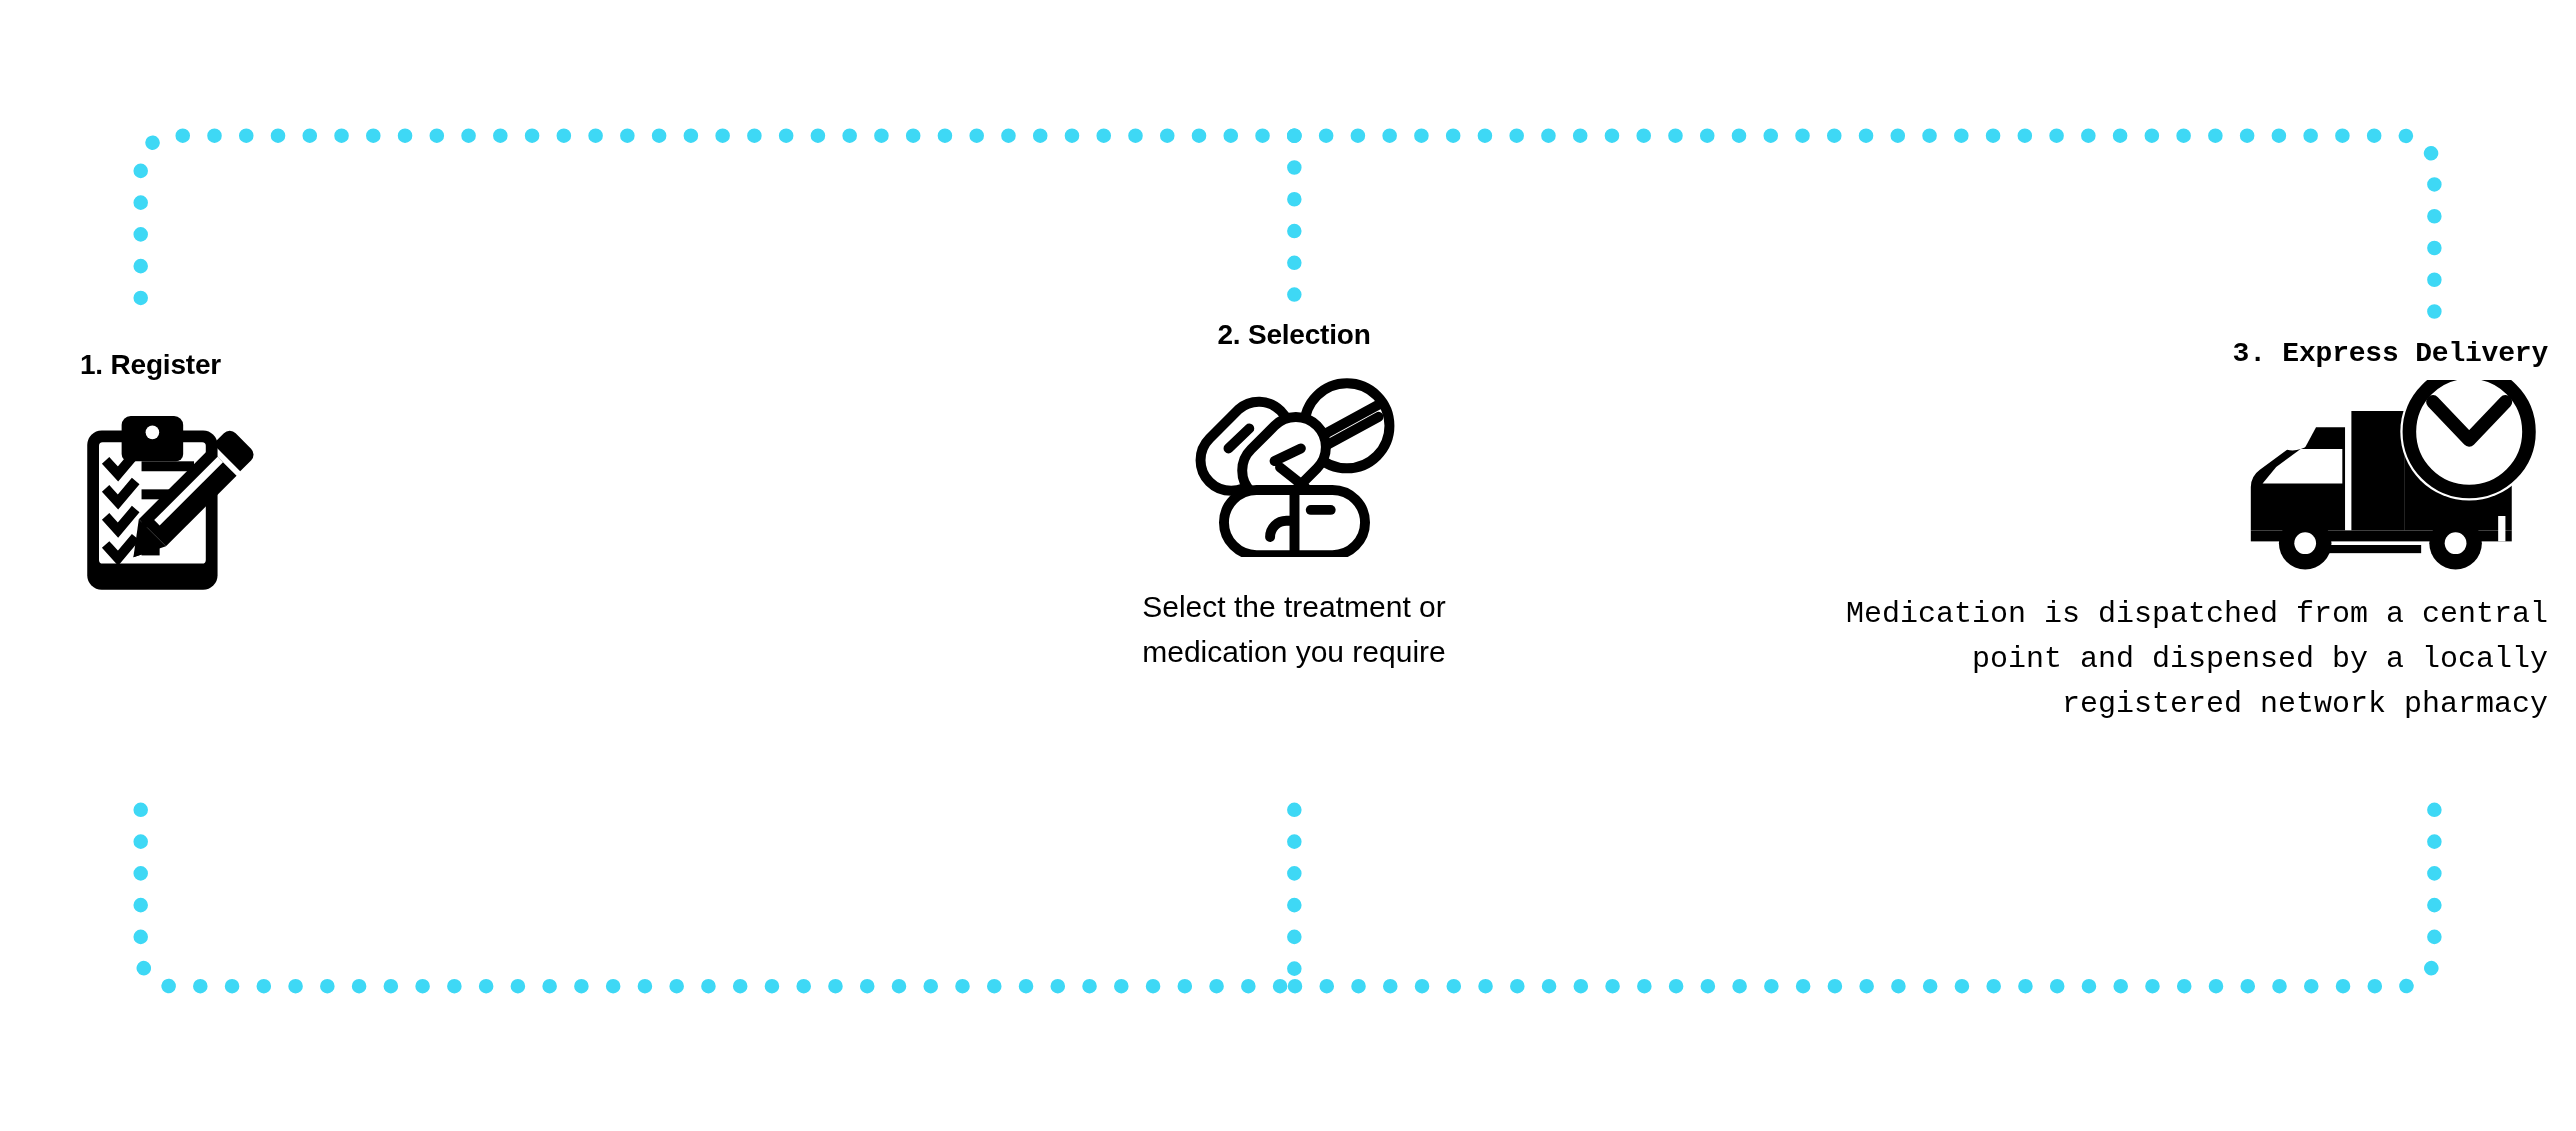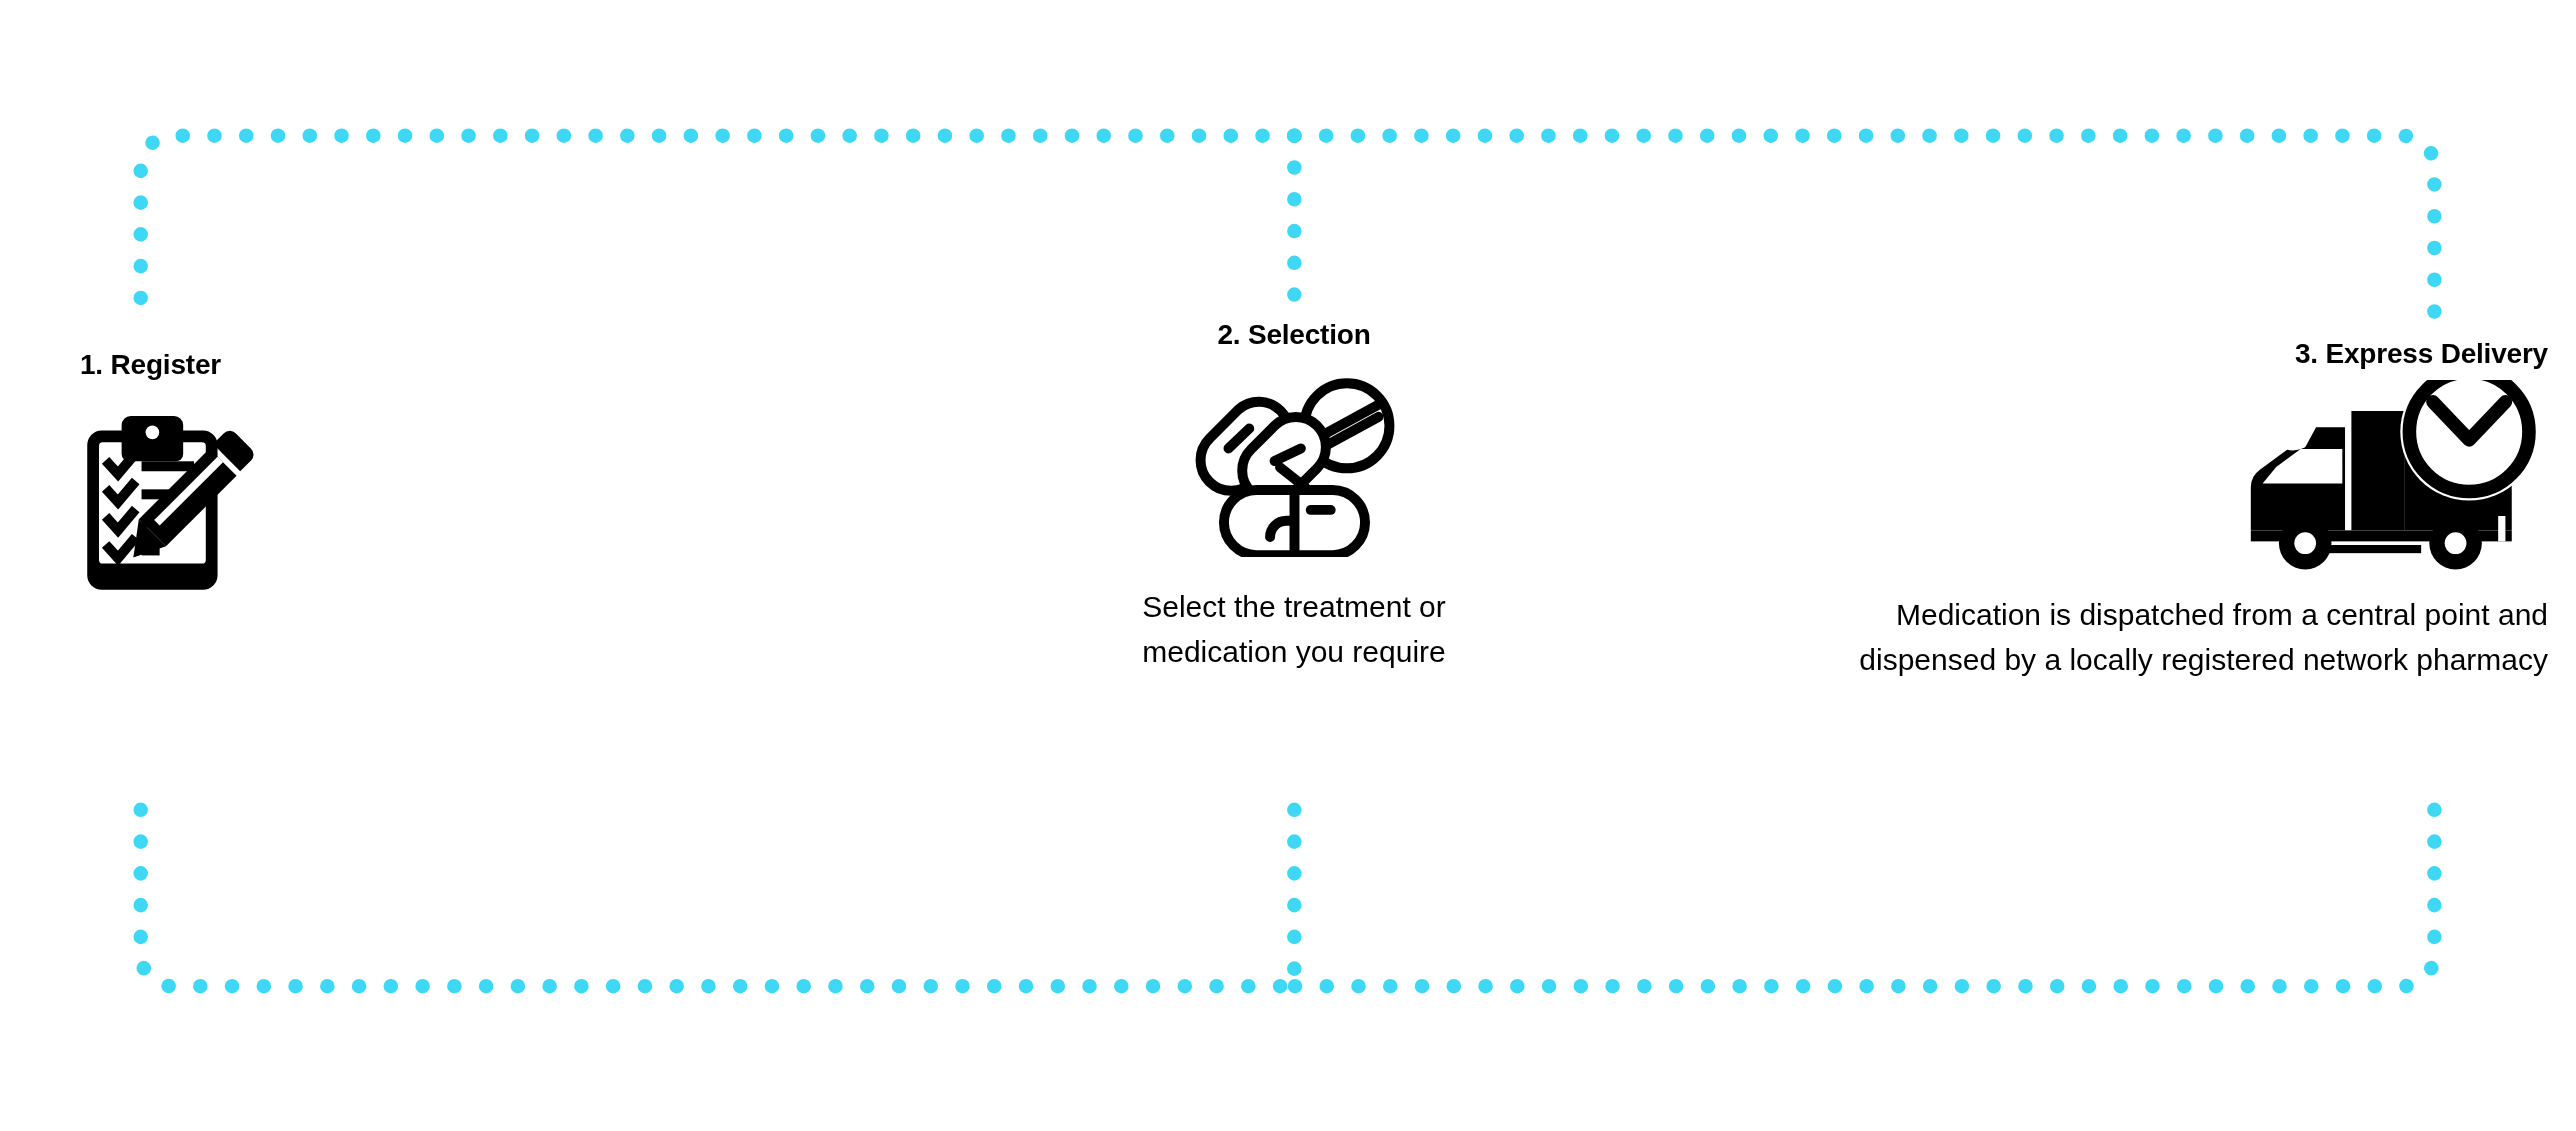--- a/index.html
+++ b/index.html
@@ -82,20 +82,21 @@
   }
   #step-2 .step-icon { justify-content: center; margin-top: 12.7px; }
   #step-2 .step-desc { margin-top: 20px; }
 
   
   #step-3 {
     left: 1801px;
     width: 747px;
     text-align: right;
     top: 333px;
+    font-family: Liberation Mono, monospace;
   }
   #step-3 .step-icon { justify-content: flex-end; margin-top: 5.4px; }
   #step-3 .step-desc { margin-top: 16.3px; }
 
   .icon-svg { display: block; }
 </style>
 </head>
 <body>
 
 <div id="stage">

